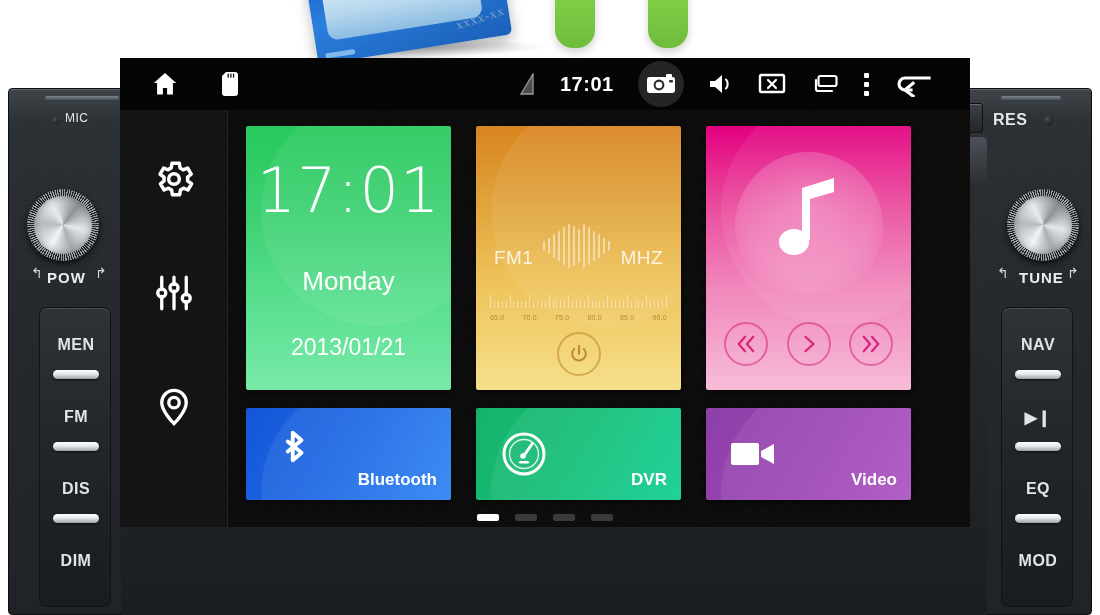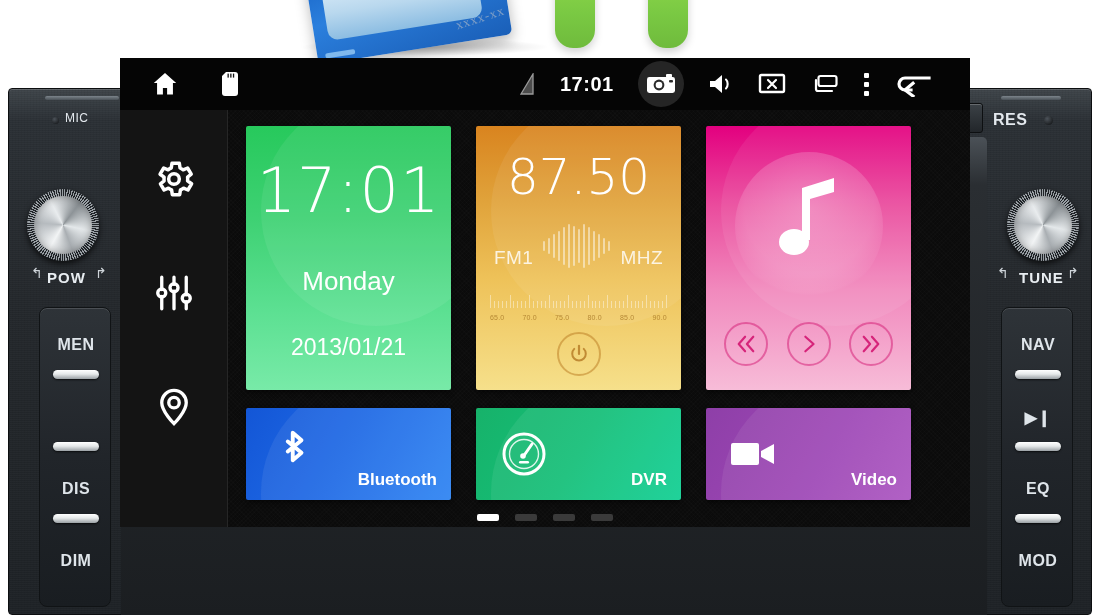--- a/index.html
+++ b/index.html
@@ -399,20 +399,21 @@
     <div class="arrow a2">↱</div>
 
     <div class="knob tune"></div>
     <div class="arrow a3">↰</div>
     <div class="knob-label tune">TUNE</div>
     <div class="arrow a4">↱</div>
 
     <div class="btn-stack left">
       <div class="sbtn r0">MEN</div>
       <div class="lamp p0"></div>
+      <div class="sbtn r1">FM</div>
       <div class="lamp p1"></div>
       <div class="sbtn r2">DIS</div>
       <div class="lamp p2"></div>
       <div class="sbtn r3">DIM</div>
     </div>
 
     <div class="btn-stack right">
       <div class="sbtn r0">NAV</div>
       <div class="lamp p0"></div>
       <div class="sbtn r1">▶❙</div>
@@ -523,21 +524,20 @@
 
       <div class="tile t-clock">
         <div class="sheen"></div>
         <div class="clk-time">17:01</div>
         <div class="clk-day">Monday</div>
         <div class="clk-date">2013/01/21</div>
       </div>
 
       <div class="tile t-radio">
         <div class="sheen"></div>
-        <div class="rd-freq">87.50</div>
         <div class="rd-mid">
           <span class="rd-band">FM1</span>
           <span class="rd-wave" id="radio-wave">
               <i style="height: 10px;"></i>
               <i style="height: 16px;"></i>
               <i style="height: 24px;"></i>
               <i style="height: 30px;"></i>
               <i style="height: 38px;"></i>
               <i style="height: 44px;"></i>
               <i style="height: 40px;"></i>

